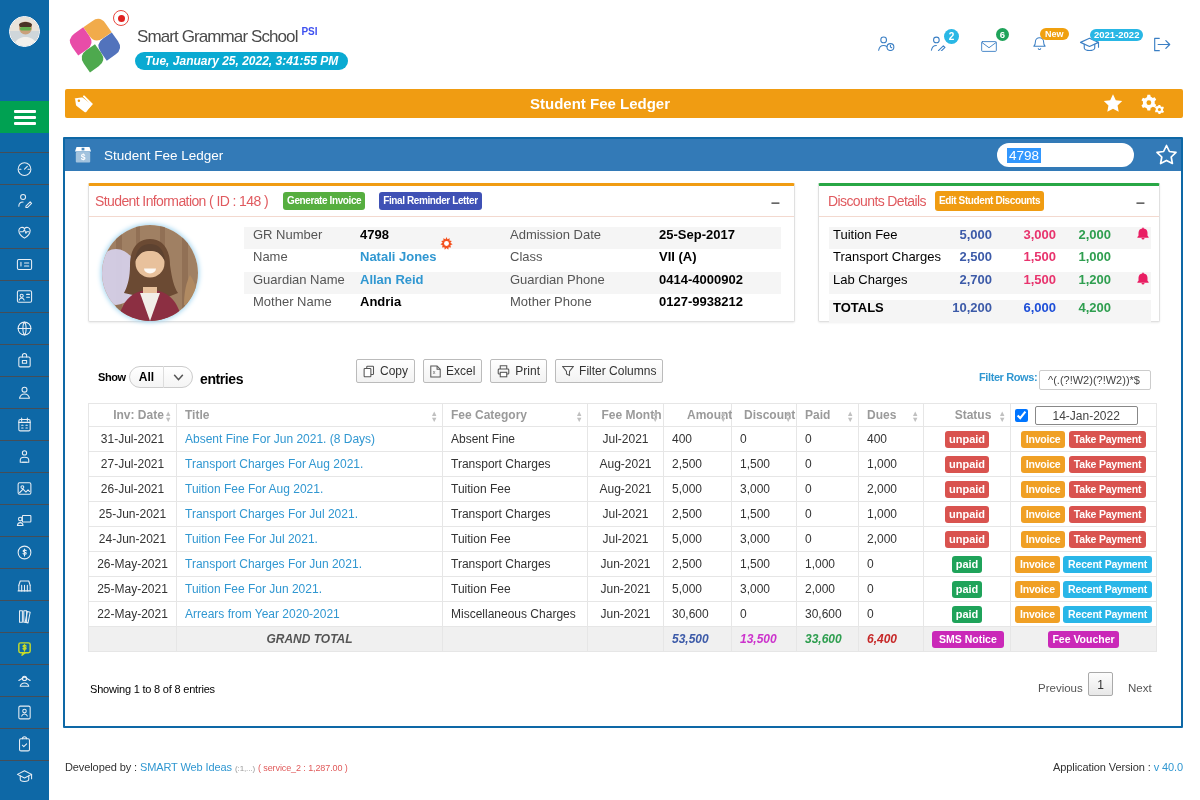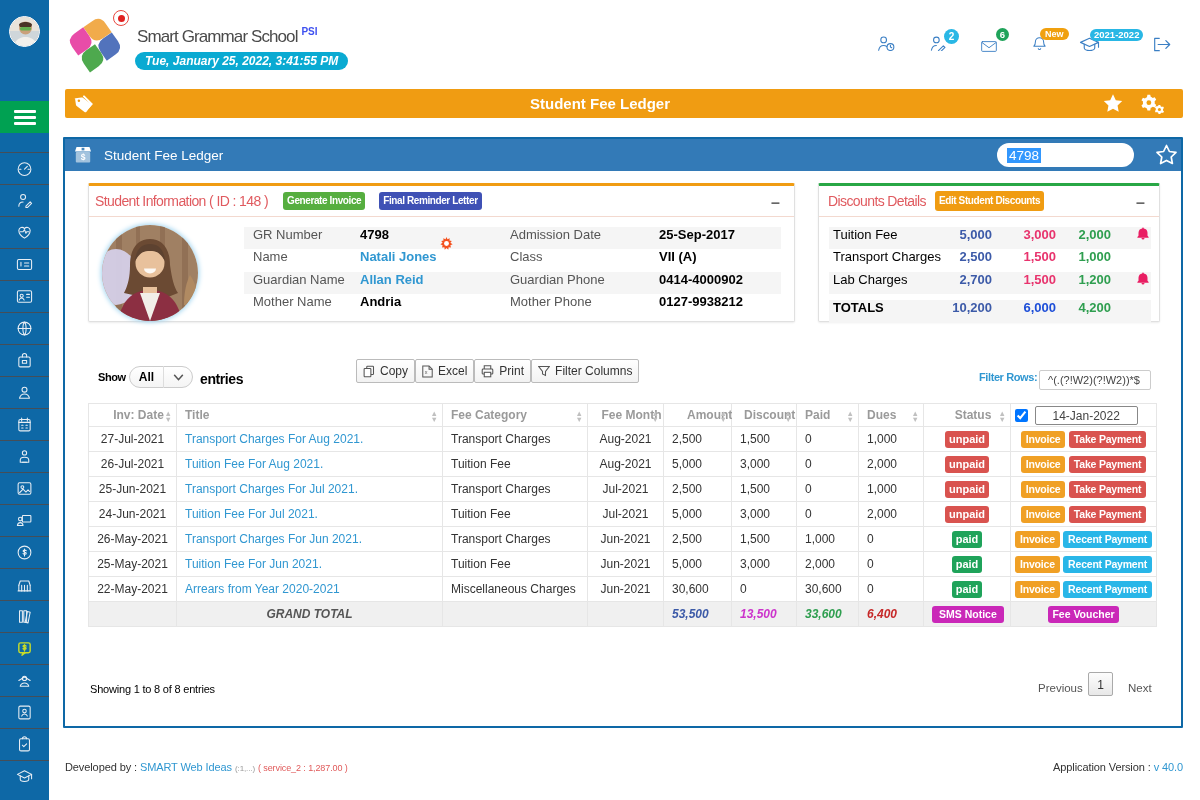--- a/index.html
+++ b/index.html
@@ -53,21 +53,21 @@
   border-bottom:1px solid #f3d9cf; position:relative; }
 .minus { position:absolute; right:14px; top:8px; color:#666; font-weight:bold; }
 .btn { display:inline-block; color:#fff; font-weight:bold; font-size:10px; letter-spacing:-0.4px;
   border-radius:3px; padding:3px 4px 4px; }
 .irow { display:flex; font-size:13px; align-items:flex-start; height:22.4px; white-space:nowrap; }
 .irow > span, .irow > b { flex-shrink:0; }
 .irow.odd { background:#f5f5f5; }
 
 #toolbar { position:absolute; left:23px; top:220px; width:1073px; height:26px; font-size:13px; }
 .tbtn { display:inline-flex; align-items:center; border:1px solid #bbb; border-radius:2px;
-  background:linear-gradient(#fff,#f2f2f2); height:24px; padding:0 6px; font-size:12px; color:#333; }
+  background:linear-gradient(#fff,#f2f2f2); height:24px; padding:0 6px; font-size:12px; color:#333; margin-right:8px; }
 .tbtn svg { margin-right:5px; }
 
 #feetable { position:absolute; left:23px; top:264px; width:1069px; border-collapse:collapse;
   table-layout:fixed; font-size:12px; color:#333; white-space:nowrap; }
 #feetable th { color:#9a9a9a; font-weight:bold; border:1px solid #e6e6e6; height:23px;
   position:relative; background:#fff;padding-left:12px; }
 #feetable td { border:1px solid #e6e6e6; height:25px; padding:0 8px; overflow:hidden; }
 #feetable .lnk { color:#3097d1; }
 .status { display:inline-block; color:#fff; font-weight:bold; font-size:11px; border-radius:3px;
   padding:2px 4px 3px; }
@@ -452,20 +452,32 @@
       <th style="width:145px;text-align:left;padding-left:8px">Fee Category<span class="sort">▲<br>▼</span></th>
       <th style="width:76px">Fee Month<span class="sort">▲<br>▼</span></th>
       <th style="width:68px;text-align:left;padding-left:23px">Amount<span class="sort">▲<br>▼</span></th>
       <th style="width:65px;text-align:left;padding-left:12px">Discount<span class="sort">▲<br>▼</span></th>
       <th style="width:62px;text-align:left;padding-left:8px">Paid<span class="sort">▲<br>▼</span></th>
       <th style="width:65px;text-align:left;padding-left:8px">Dues<span class="sort">▲<br>▼</span></th>
       <th style="width:87px">Status<span class="sort">▲<br>▼</span></th>
       <th style="width:146px"><input type="checkbox" checked="" style="position: absolute; left: 4px; top: 5px;">&nbsp;<span style="display:inline-block;border:1px solid #888;border-radius:2px;width:103px;height:19px;font-weight:normal;color:#444;font-size:12px;line-height:18px;margin-left:4px;position:relative;left:-7px">14-Jan-2022</span></th>
     </tr>
     <tr>
+          <td style="text-align:center">31-Jul-2021</td>
+          <td class="lnk">Absent Fine For Jun 2021. (8 Days)</td>
+          <td>Absent Fine</td>
+          <td style="text-align:center">Jul-2021</td>
+          <td>400</td>
+          <td>0</td>
+          <td>0</td>
+          <td>400</td>
+          <td style="text-align:center"><span class="status st-unpaid">unpaid</span></td>
+          <td class="act" style="text-align:center;white-space:nowrap"><span class="status b-inv">Invoice</span> <span class="status b-take">Take Payment</span></td>
+        </tr>
+    <tr>
           <td style="text-align:center">27-Jul-2021</td>
           <td class="lnk">Transport Charges For Aug 2021.</td>
           <td>Transport Charges</td>
           <td style="text-align:center">Aug-2021</td>
           <td>2,500</td>
           <td>1,500</td>
           <td>0</td>
           <td>1,000</td>
           <td style="text-align:center"><span class="status st-unpaid">unpaid</span></td>
           <td class="act" style="text-align:center;white-space:nowrap"><span class="status b-inv">Invoice</span> <span class="status b-take">Take Payment</span></td>

